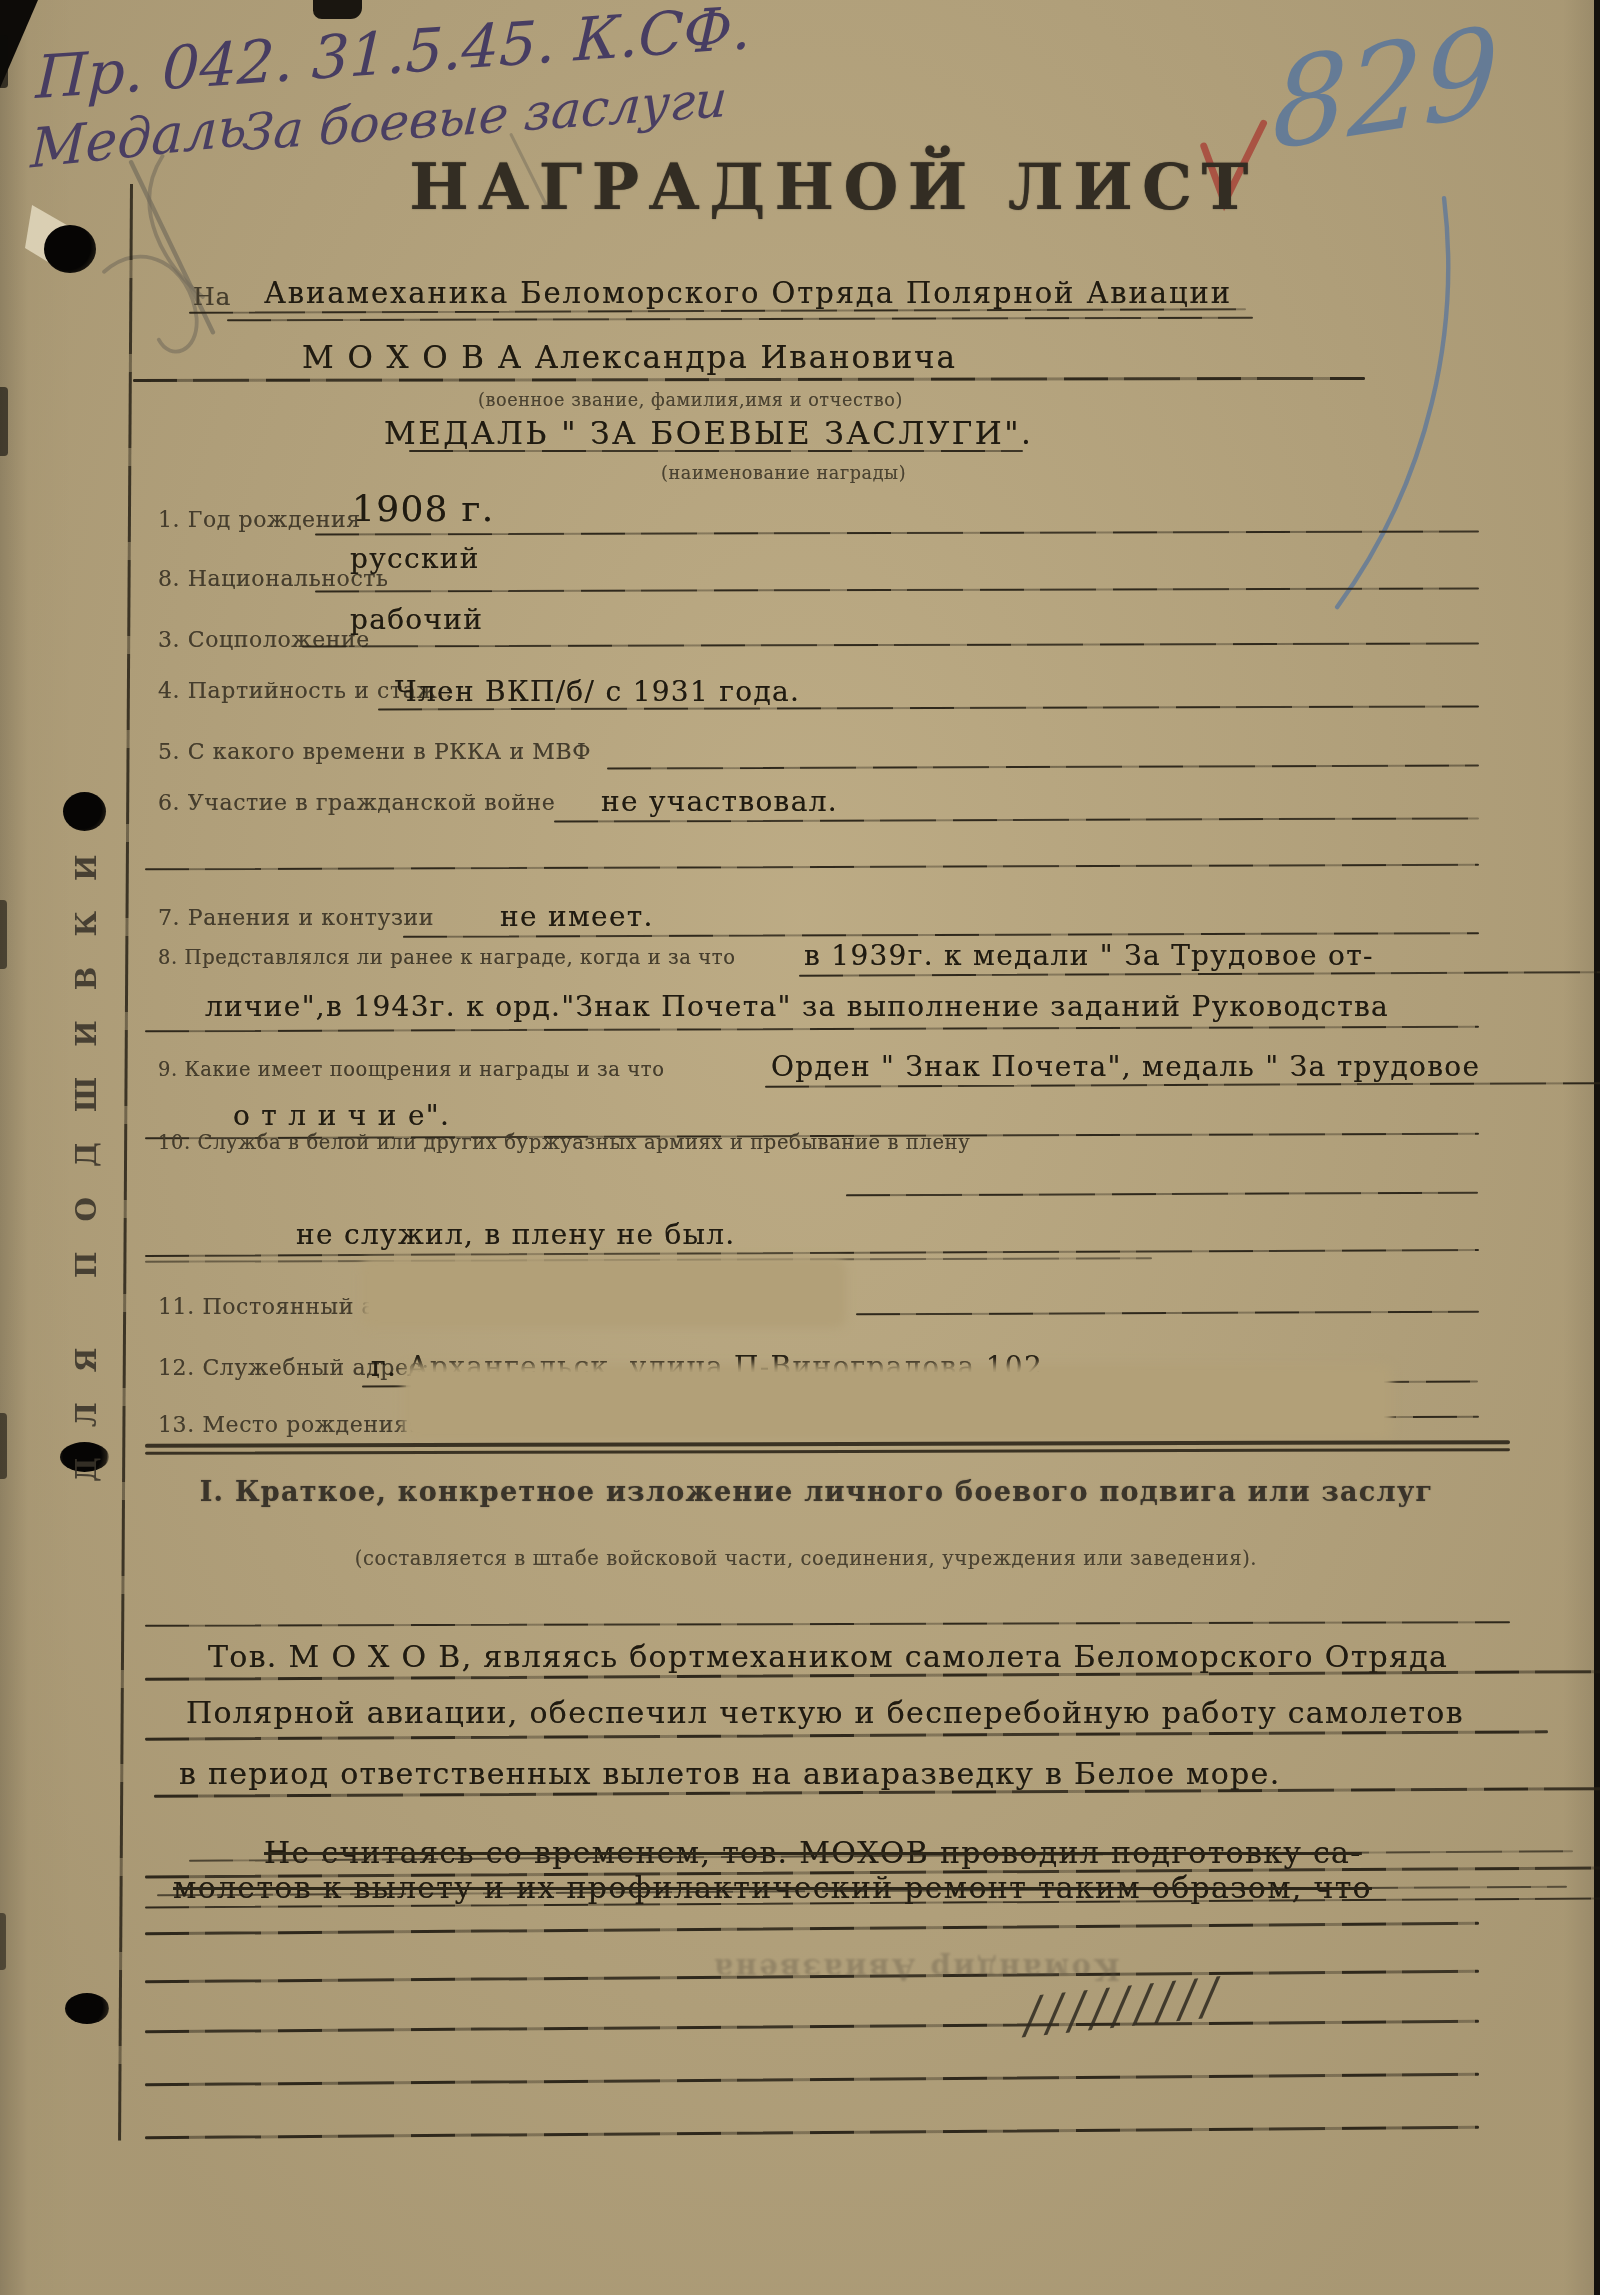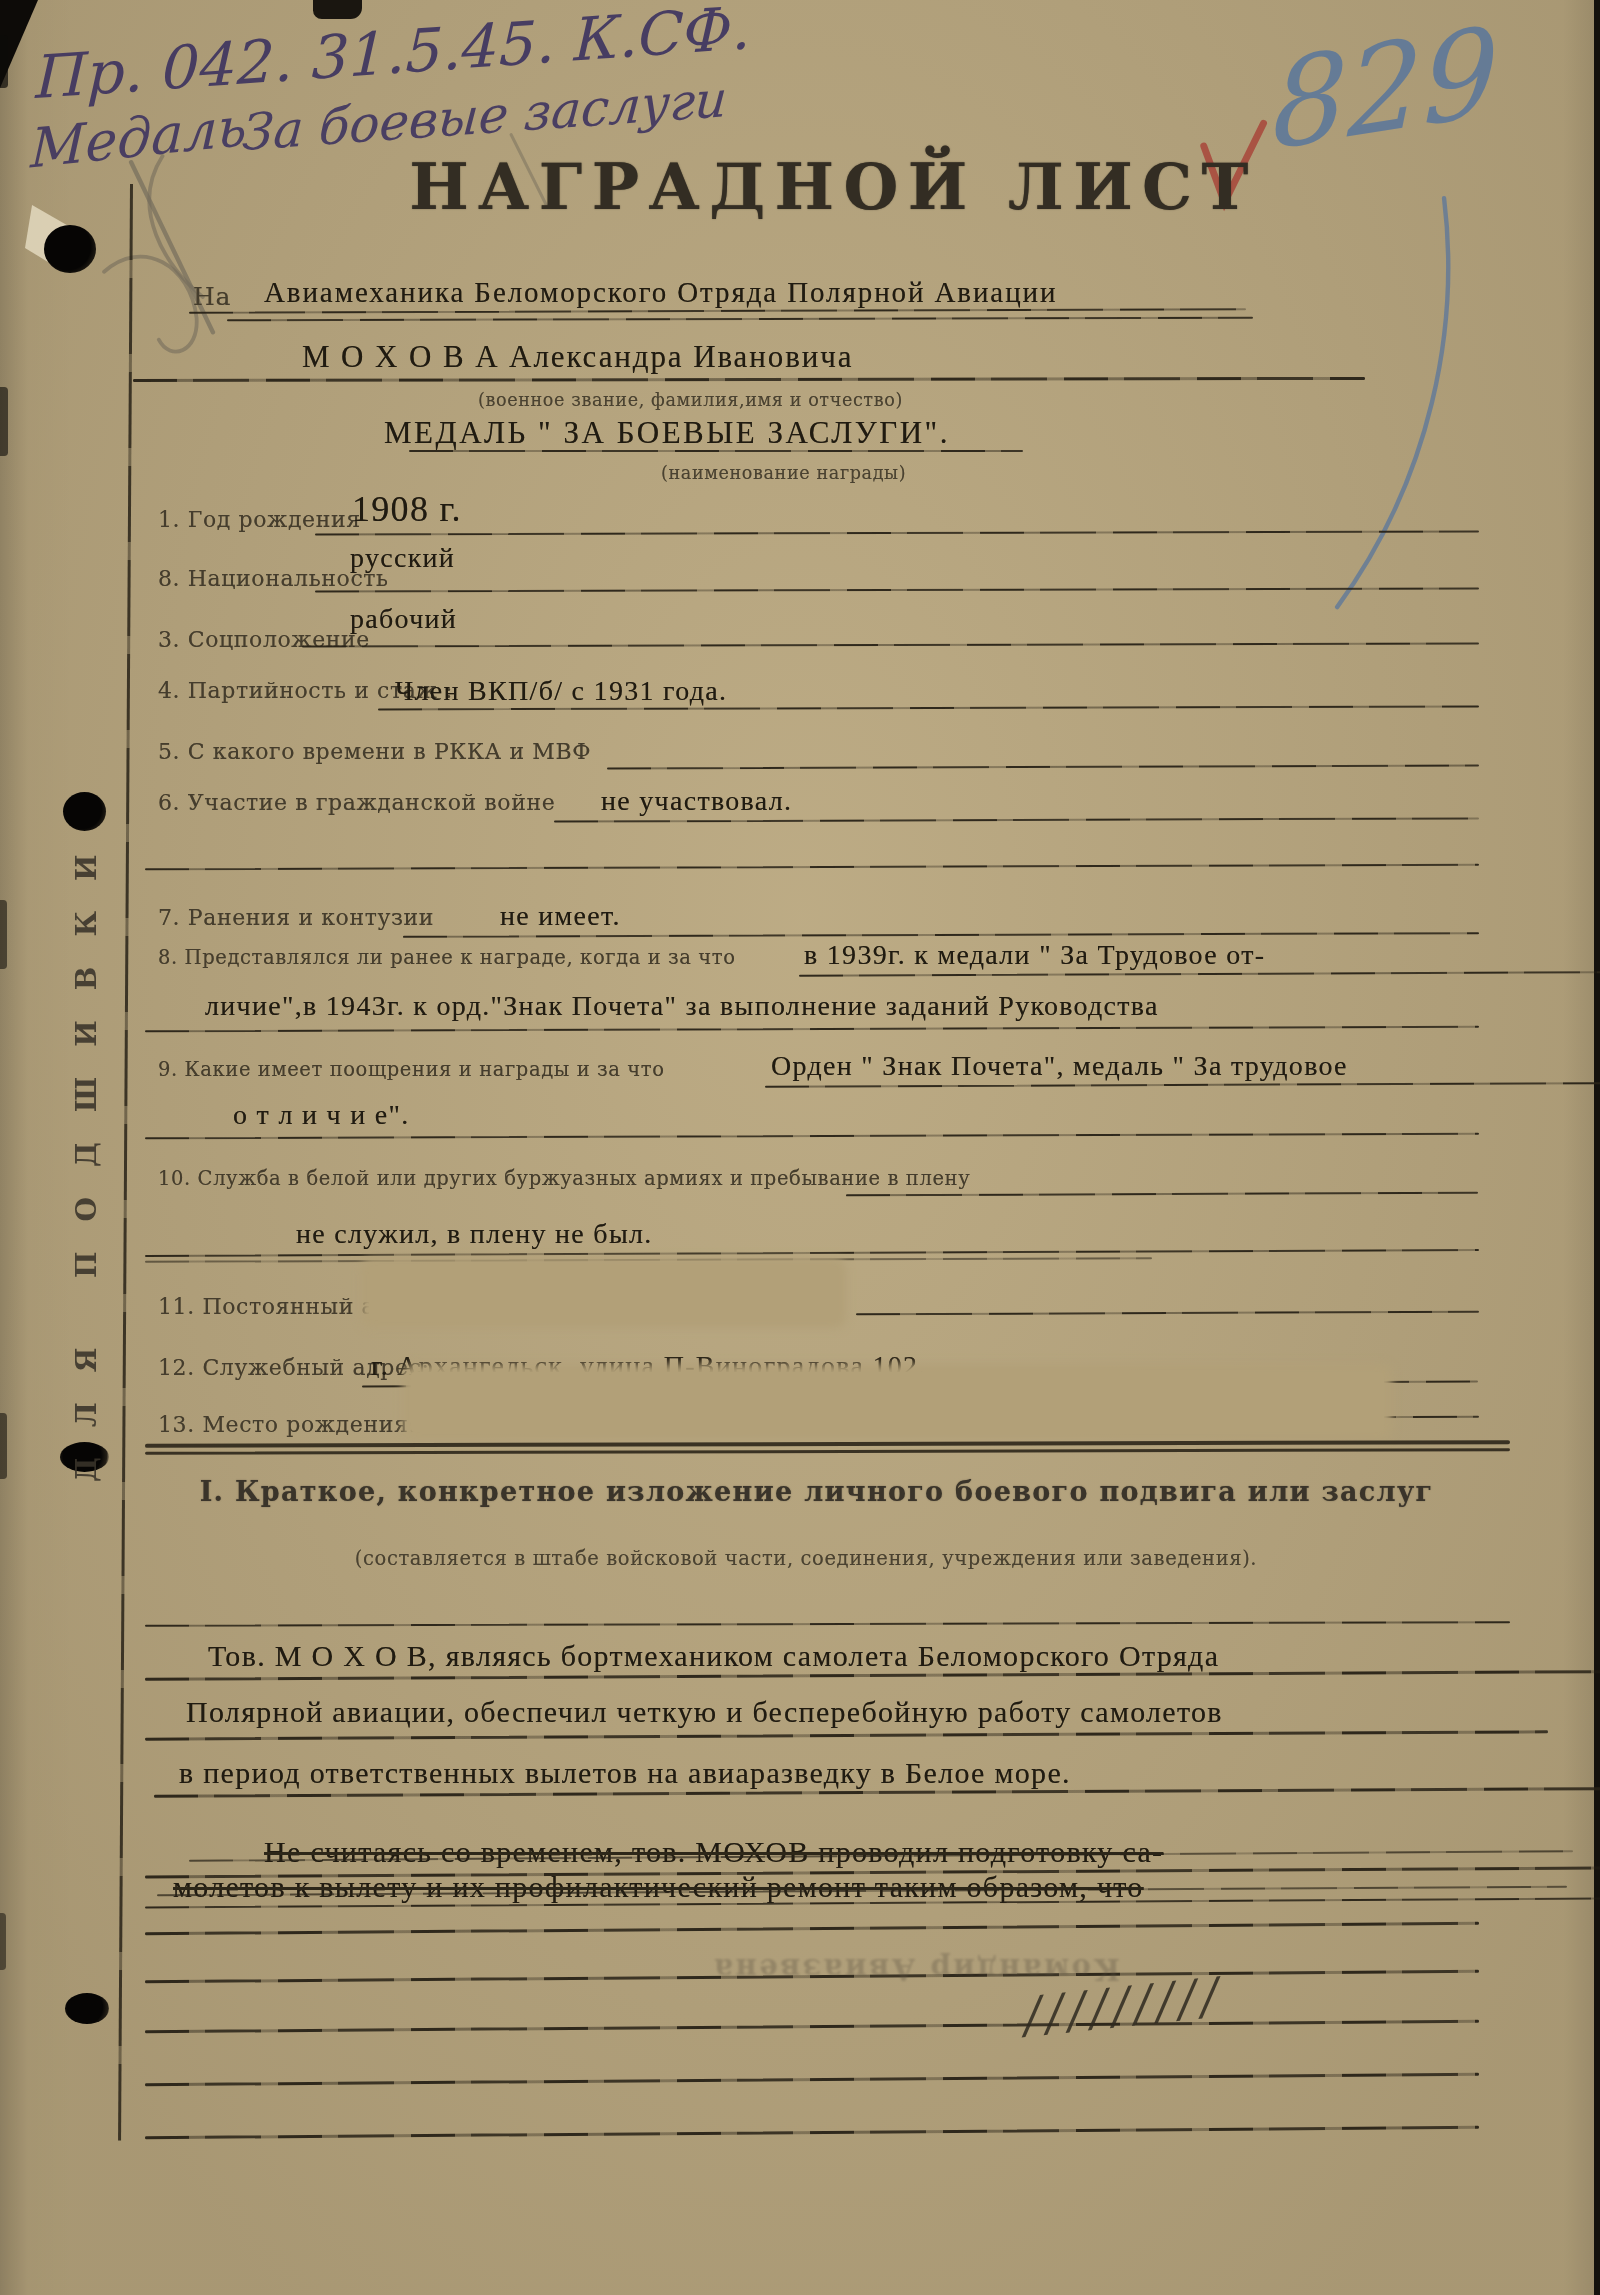--- a/index.html
+++ b/index.html
@@ -6,21 +6,21 @@
   .page{position:relative;width:1601px;height:2295px;overflow:hidden;
         background:
           radial-gradient(ellipse at 50% 40%, rgba(255,244,210,0.10), rgba(0,0,0,0.07) 85%),
           linear-gradient(90deg, rgba(0,0,0,0.16) 0px, rgba(0,0,0,0.02) 28px, rgba(0,0,0,0) 76px),
           linear-gradient(270deg, rgba(0,0,0,0.10) 0px, rgba(0,0,0,0) 38px),
           #b5a37c;
         font-family:"DejaVu Serif","Liberation Serif",serif;}
   .abs{position:absolute;}
   .label{color:#453d2d;letter-spacing:0.6px;text-shadow:0 0 0.6px rgba(60,52,32,.5);white-space:nowrap;}
   .hint{color:#4a4231;letter-spacing:0.6px;white-space:nowrap;text-shadow:0 0 0.6px rgba(60,52,32,.4);}
-  .value{color:#201b11;letter-spacing:1.3px;white-space:nowrap;text-shadow:0 0 0.6px rgba(40,34,20,.6);font-family:Liberation Serif, serif;}
+  .value{color:#201b11;letter-spacing:1.3px;white-space:nowrap;text-shadow:0 0 0.6px rgba(40,34,20,.6);}
   .hw{color:#3f3560;white-space:nowrap;font-style:italic;}
   .rule{position:absolute;height:1.9px;border-radius:1.3px;
         background:repeating-linear-gradient(90deg, rgba(40,34,23,.95) 0 44px, rgba(40,34,23,.45) 44px 60px, rgba(40,34,23,.85) 60px 116px, rgba(40,34,23,.35) 116px 133px);}
   .rule-heavy{position:absolute;height:3.8px;background:#2c261a;border-radius:1.9px;opacity:.9;}
   .redact{position:absolute;background:#b2a078;box-shadow:0 0 10px 7.6px #b2a078;border-radius:3.8px;}
   .strike{text-decoration:line-through;text-decoration-thickness:3.1px;text-decoration-color:#2d2719;}
   .hole{position:absolute;background:radial-gradient(circle at 45% 45%, #060504 60%, #241f16 78%, rgba(36,31,22,0) 88%);border-radius:50%;}
   .edge{position:absolute;background:#0d0b08;}
   svg{position:absolute;left:0;top:0;pointer-events:none;}
 </style>
@@ -110,21 +110,21 @@
   <div class="rule" style="left:799px;top:973px;width:802px;transform:rotate(-.25deg);"></div>
   <div class="abs value" style="left:205px;top:990px;font-size:28px;">личие",в 1943г. к орд."Знак Почета" за выполнение заданий Руководства</div>
   <div class="rule" style="left:145px;top:1028px;width:1334px;transform:rotate(-.2deg);"></div>
 
   <div class="abs label" style="left:158px;top:1058px;font-size:19.5px;">9. Какие имеет поощрения и награды и за что</div>
   <div class="abs value" style="left:771px;top:1050px;font-size:28px;">Орден " Знак Почета", медаль " За трудовое</div>
   <div class="rule" style="left:765px;top:1084px;width:836px;transform:rotate(-.25deg);"></div>
   <div class="abs value" style="left:233px;top:1099px;font-size:28px;">о т л и ч и е".</div>
   <div class="rule" style="left:145px;top:1135px;width:1334px;transform:rotate(-.2deg);"></div>
 
-  <div class="abs label" style="left:158px;top:1167px;font-size:19.5px;text-align:center;">10. Служба в белой или других буржуазных армиях и пребывание в плену</div>
+  <div class="abs label" style="left:158px;top:1131px;font-size:19.5px;text-align:center;">10. Служба в белой или других буржуазных армиях и пребывание в плену</div>
   <div class="rule" style="left:846px;top:1193px;width:632px;transform:rotate(-.25deg);"></div>
   <div class="abs value" style="left:296px;top:1218px;font-size:28px;">не служил, в плену не был.</div>
   <div class="rule" style="left:145px;top:1252px;width:1334px;transform:rotate(-.25deg);"></div>
   <div class="rule" style="left:145px;top:1259px;width:1007px;opacity:.6;transform:rotate(-.2deg);"></div>
 
   <div class="abs label" style="left:158px;top:1294px;font-size:22px;">11. Постоянный адрес:</div>
   <div class="redact" style="left:369px;top:1266px;width:469px;height:54px;"></div>
   <div class="rule" style="left:856px;top:1312px;width:623px;transform:rotate(-.25deg);"></div>
 
   <div class="abs label" style="left:158px;top:1355px;font-size:22px;">12. Служебный адрес:</div>

